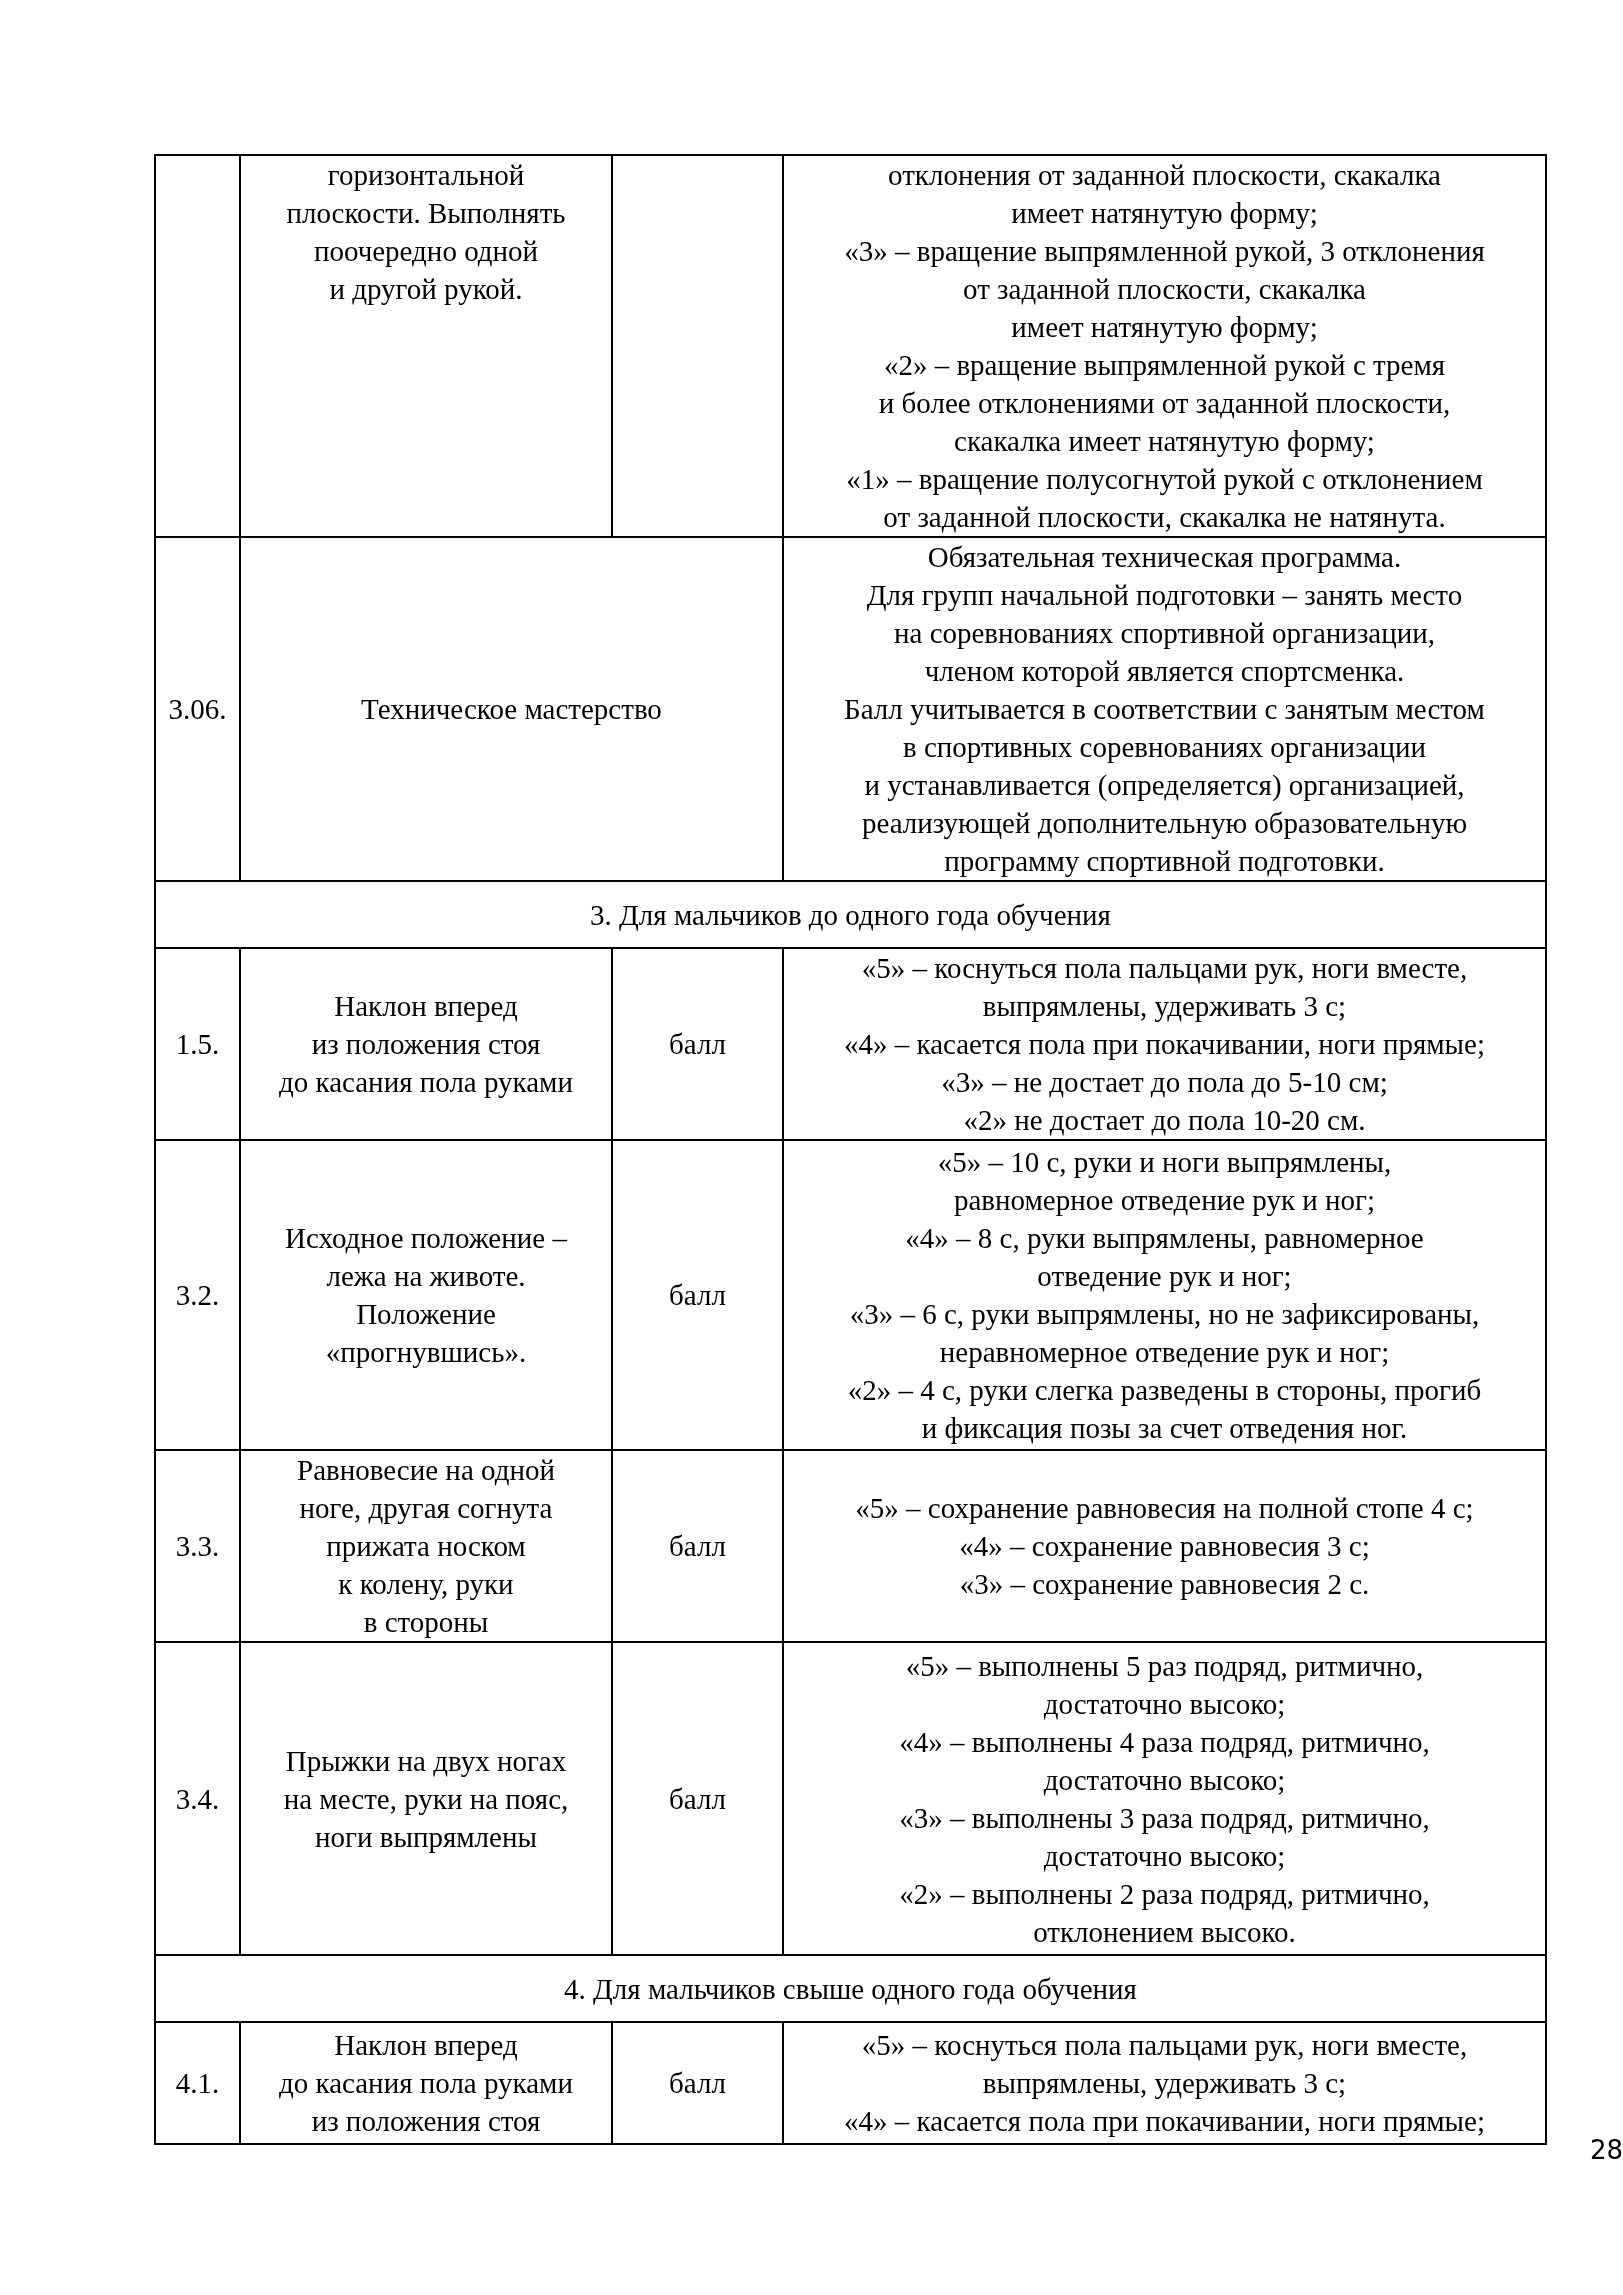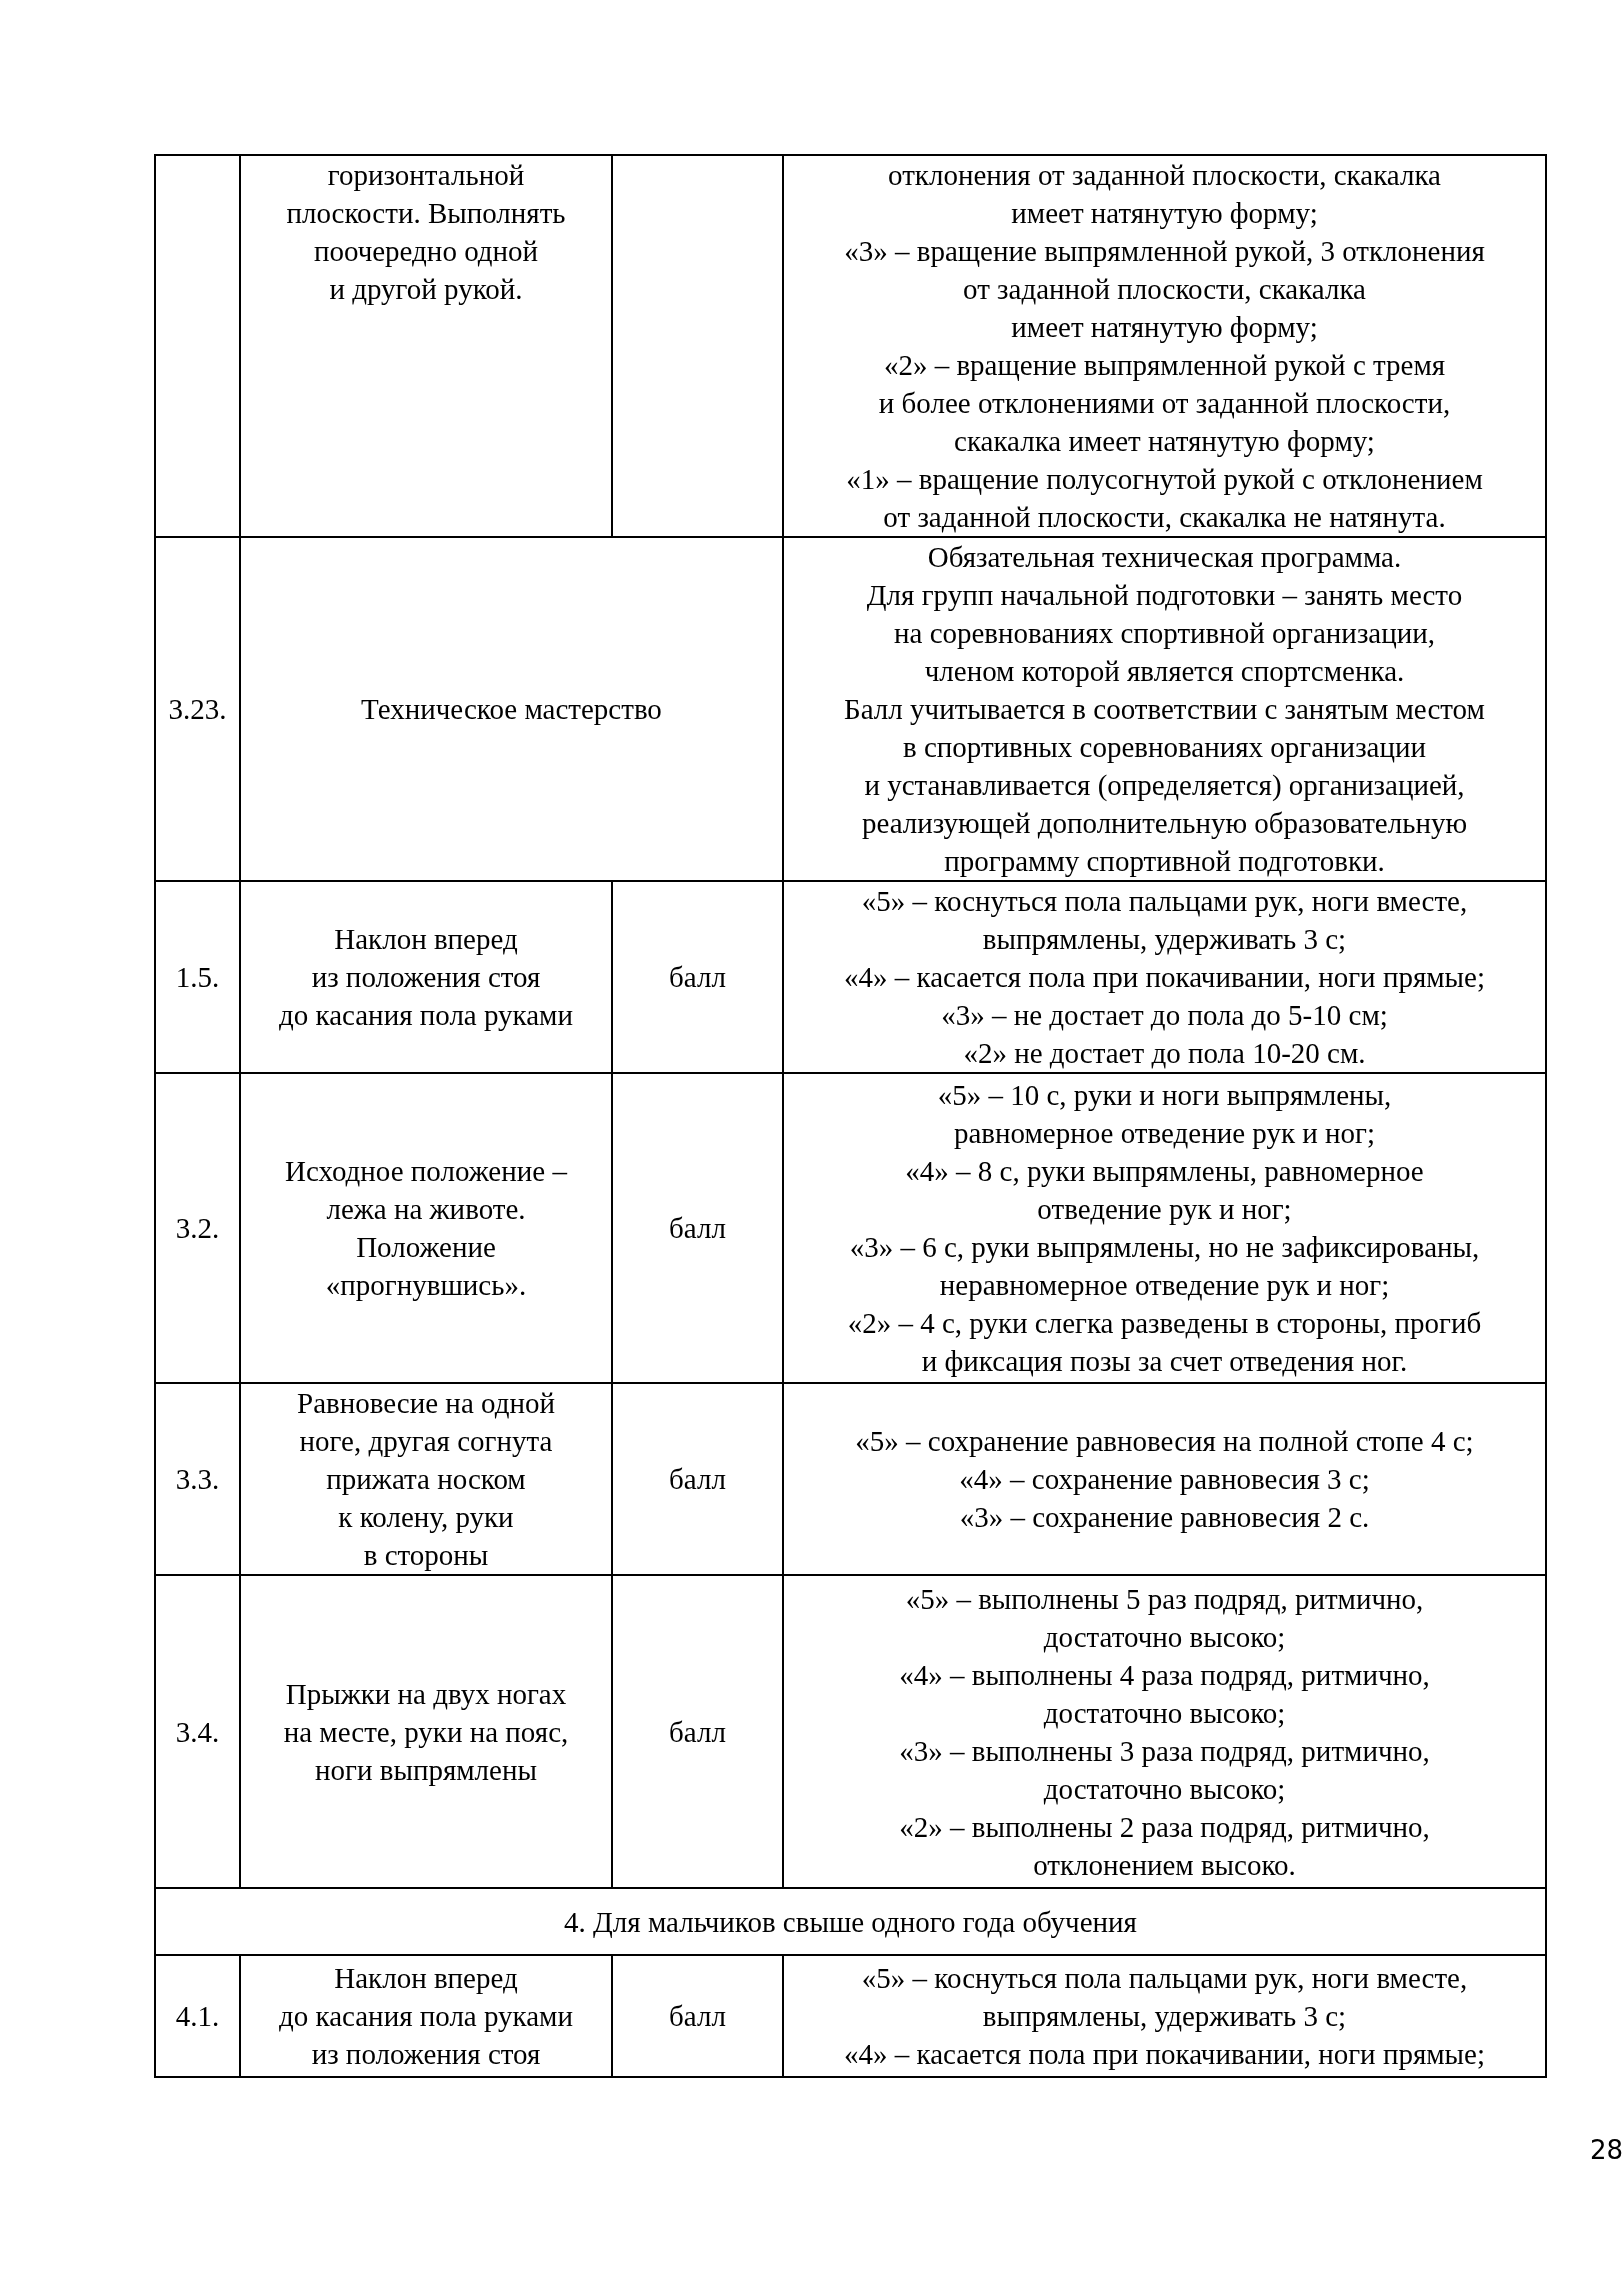--- a/index.html
+++ b/index.html
@@ -64,37 +64,40 @@
         <span class="line">имеет натянутую форму;</span>
         <span class="line">«2» – вращение выпрямленной рукой с тремя</span>
         <span class="line">и более отклонениями от заданной плоскости,</span>
         <span class="line">скакалка имеет натянутую форму;</span>
         <span class="line">«1» – вращение полусогнутой рукой с отклонением</span>
         <span class="line">от заданной плоскости, скакалка не натянута.</span>
       </td>
     </tr>
 
     <tr style="height:339px">
-      <td>3.23.</td>
+      <td>3.06.</td>
       <td colspan="2">
         <span class="line">Техническое мастерство</span>
       </td>
       <td>
         <span class="line">Обязательная техническая программа.</span>
         <span class="line">Для групп начальной подготовки – занять место</span>
         <span class="line">на соревнованиях спортивной организации,</span>
         <span class="line">членом которой является спортсменка.</span>
         <span class="line">Балл учитывается в соответствии с занятым местом</span>
         <span class="line">в спортивных соревнованиях организации</span>
         <span class="line">и устанавливается (определяется) организацией,</span>
         <span class="line">реализующей дополнительную образовательную</span>
         <span class="line">программу спортивной подготовки.</span>
       </td>
     </tr>
 
+    <tr style="height:67px">
+      <td colspan="4" class="section-cell">3. Для мальчиков до одного года обучения</td>
+    </tr>
 
     <tr style="height:185px">
       <td>1.5.</td>
       <td>
         <span class="line">Наклон вперед</span>
         <span class="line">из положения стоя</span>
         <span class="line">до касания пола руками</span>
       </td>
       <td>балл</td>
       <td>

